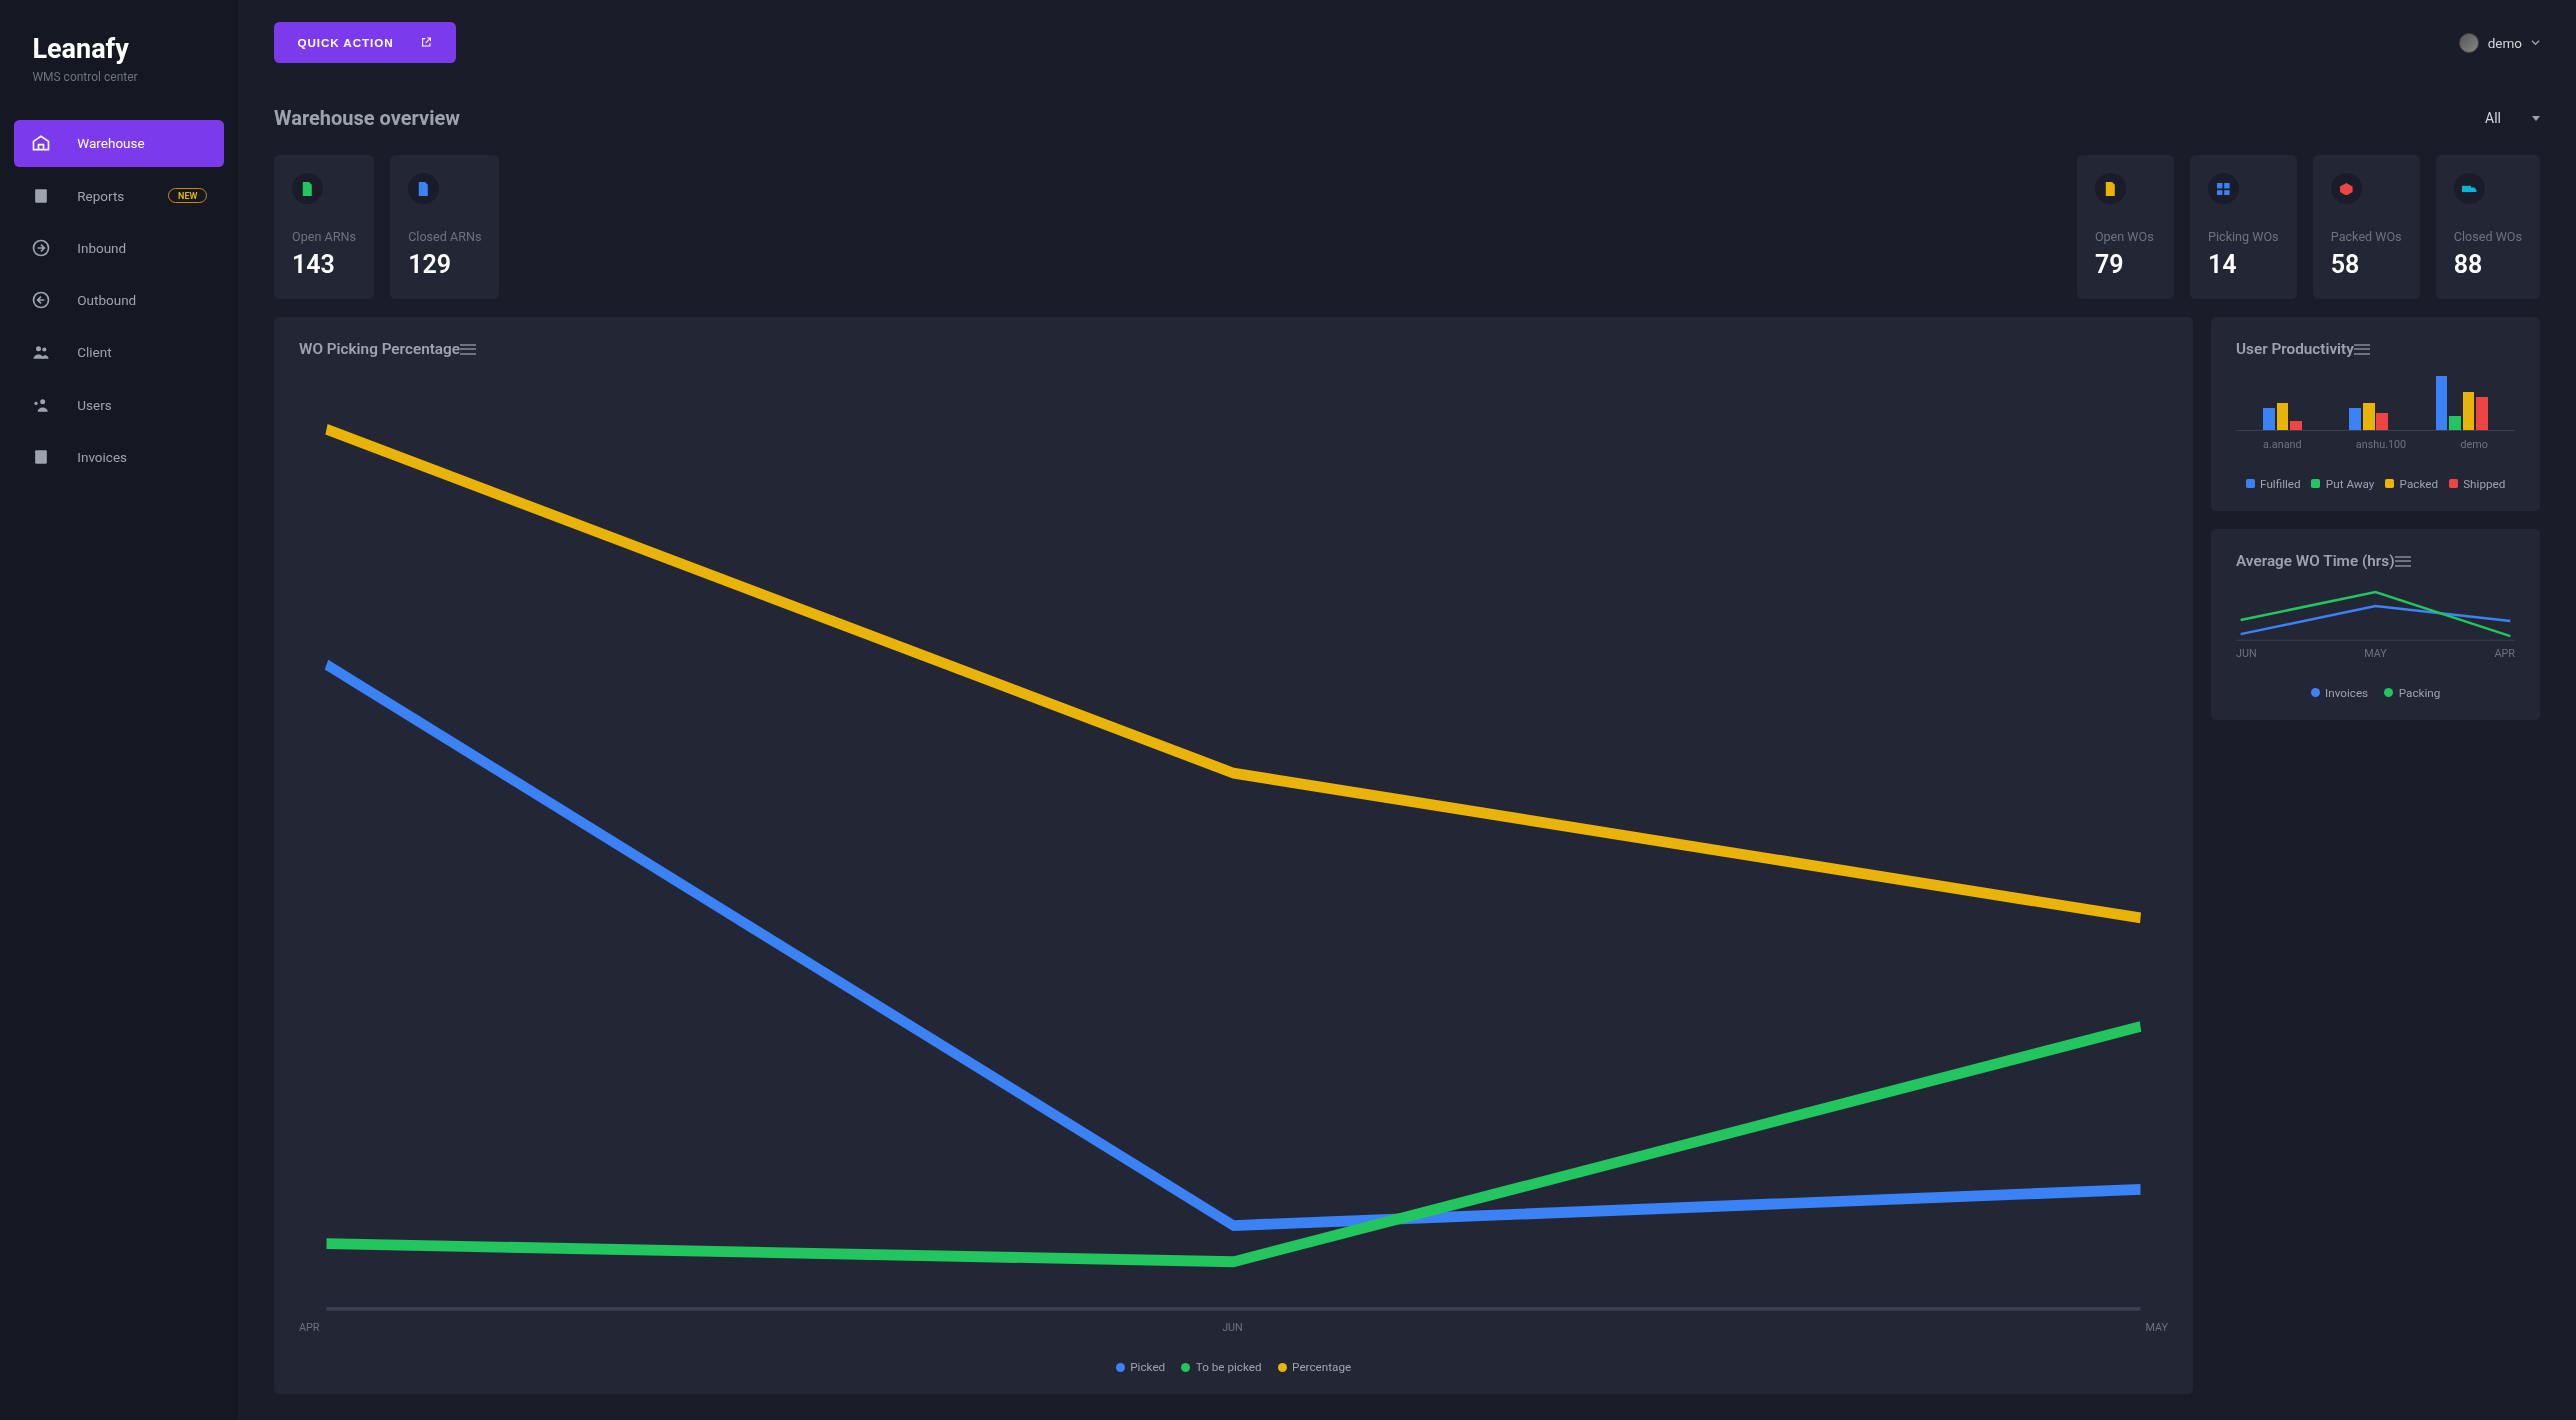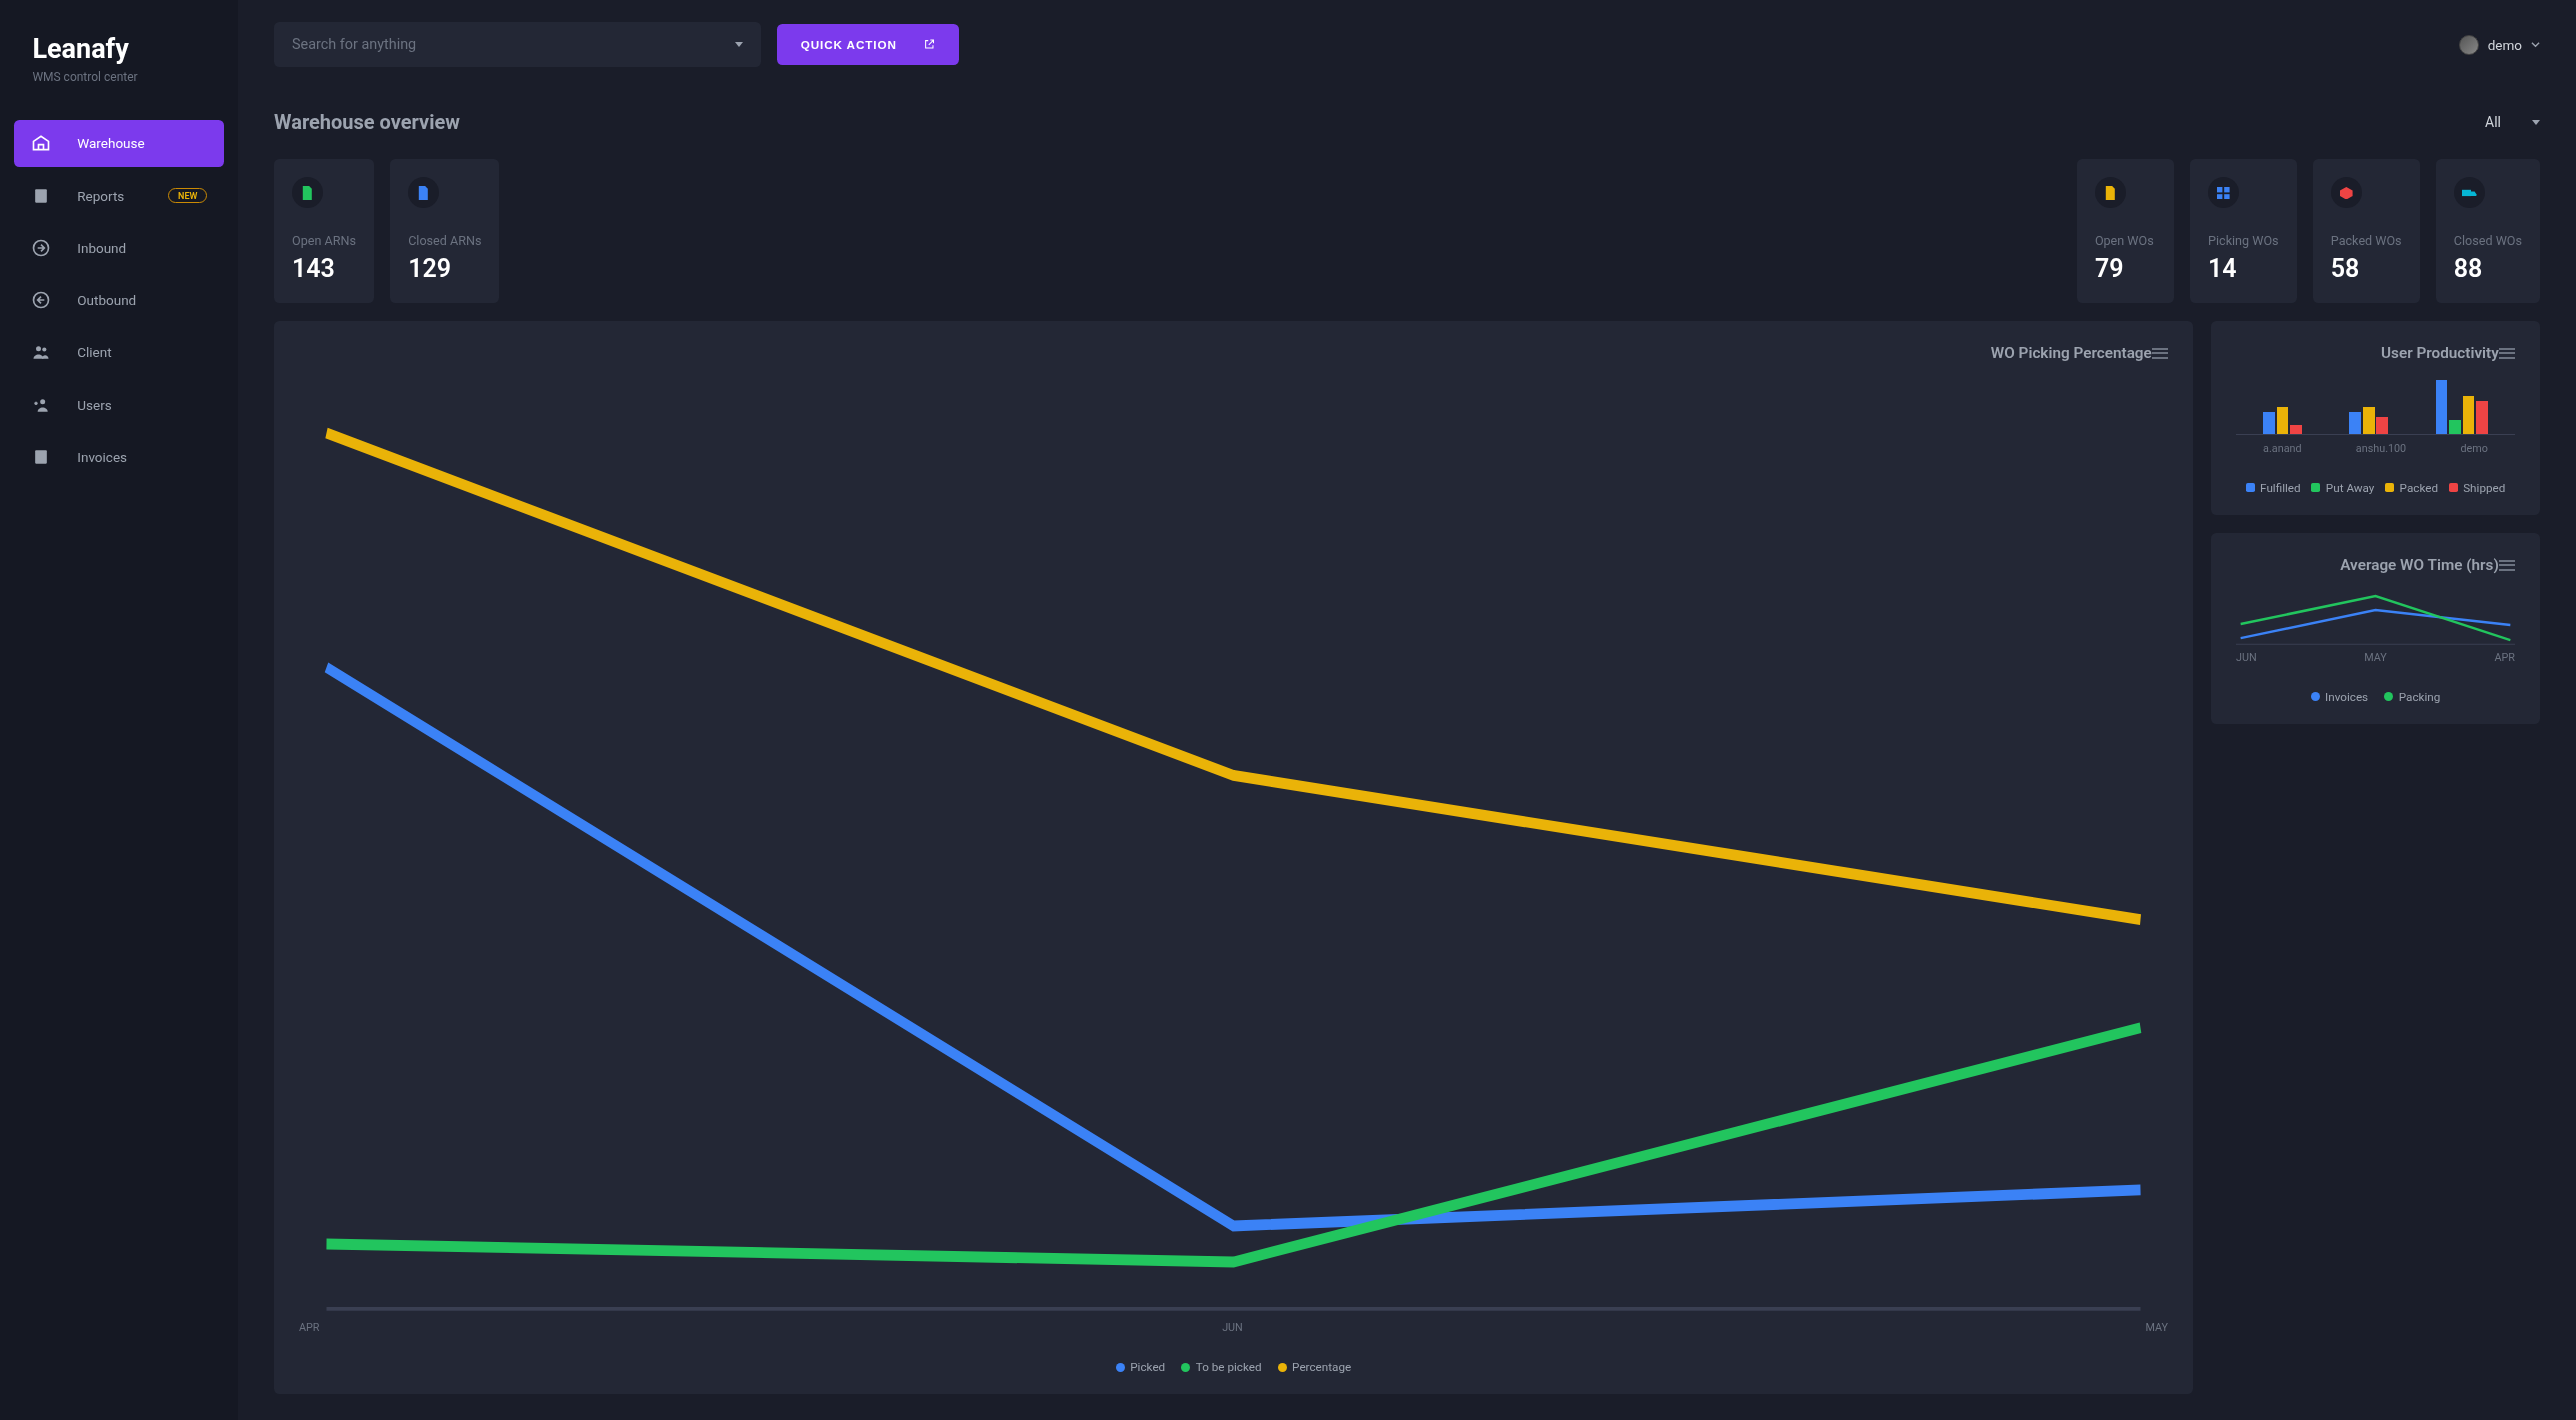--- a/index.html
+++ b/index.html
@@ -123,21 +123,21 @@
 .col-left { flex: 1; }
 .col-right { width: 329px; display: flex; flex-direction: column; gap: 18px; }
 .chart-card {
   background: #232735;
   border-radius: 5.4px;
   padding: 23.5px 25px 20px 25px;
   display: flex;
   flex-direction: column;
 }
 .col-left .chart-card { height: 100%; }
-.chart-head { display: flex; justify-content: flex-end; align-items: center; margin-bottom: 16.2px; }
+.chart-head { display: flex; justify-content: flex-start; align-items: center; margin-bottom: 16.2px; }
 .chart-title { font-size: 15.3px; font-weight: 600; color: #9ca3af; }
 .menu-icon { width: 16.2px; display: flex; flex-direction: column; gap: 2.7px; cursor: pointer; }
 .menu-icon span { height: 1.8px; background: #6b7280; }
 
 .chart-body { flex: 1; position: relative; }
 svg.plot { width: 100%; height: 100%; }
 .axis-labels { display: flex; justify-content: space-between; font-size: 10.8px; color: #6b7280; margin-top: 5.4px; }
 .legend { display: flex; justify-content: center; gap: 16.2px; font-size: 11.7px; color: #9ca3af; margin-top: 26px; }
 .legend .item { display: flex; align-items: center; gap: 5.4px; }
 .dot { width: 9px; height: 9px; border-radius: 50%; }
@@ -227,24 +227,20 @@
           <rect x="5" y="4" width="14" height="16" rx="1"></rect>
         </svg>
     </span>
     <span>Invoices</span>
   </div>
 </aside>
 
 <main class="main">
 
   <div class="topbar">
-    <div class="search">
-      <span>Search for anything</span>
-      <span class="tri"></span>
-    </div>
     <button class="quick-btn">
       <span>Quick Action</span>
       <svg width="12.6" height="12.6" viewBox="0 0 24 24" fill="none" stroke="currentColor" stroke-width="2">
           <path d="M14 4h6v6M20 4l-9 9M19 14v5H5V5h5"></path>
         </svg>
     </button>
     <div class="user-chip">
       <div class="avatar"></div>
       <span>demo</span>
       <svg width="9" height="9" viewBox="0 0 10 10">

